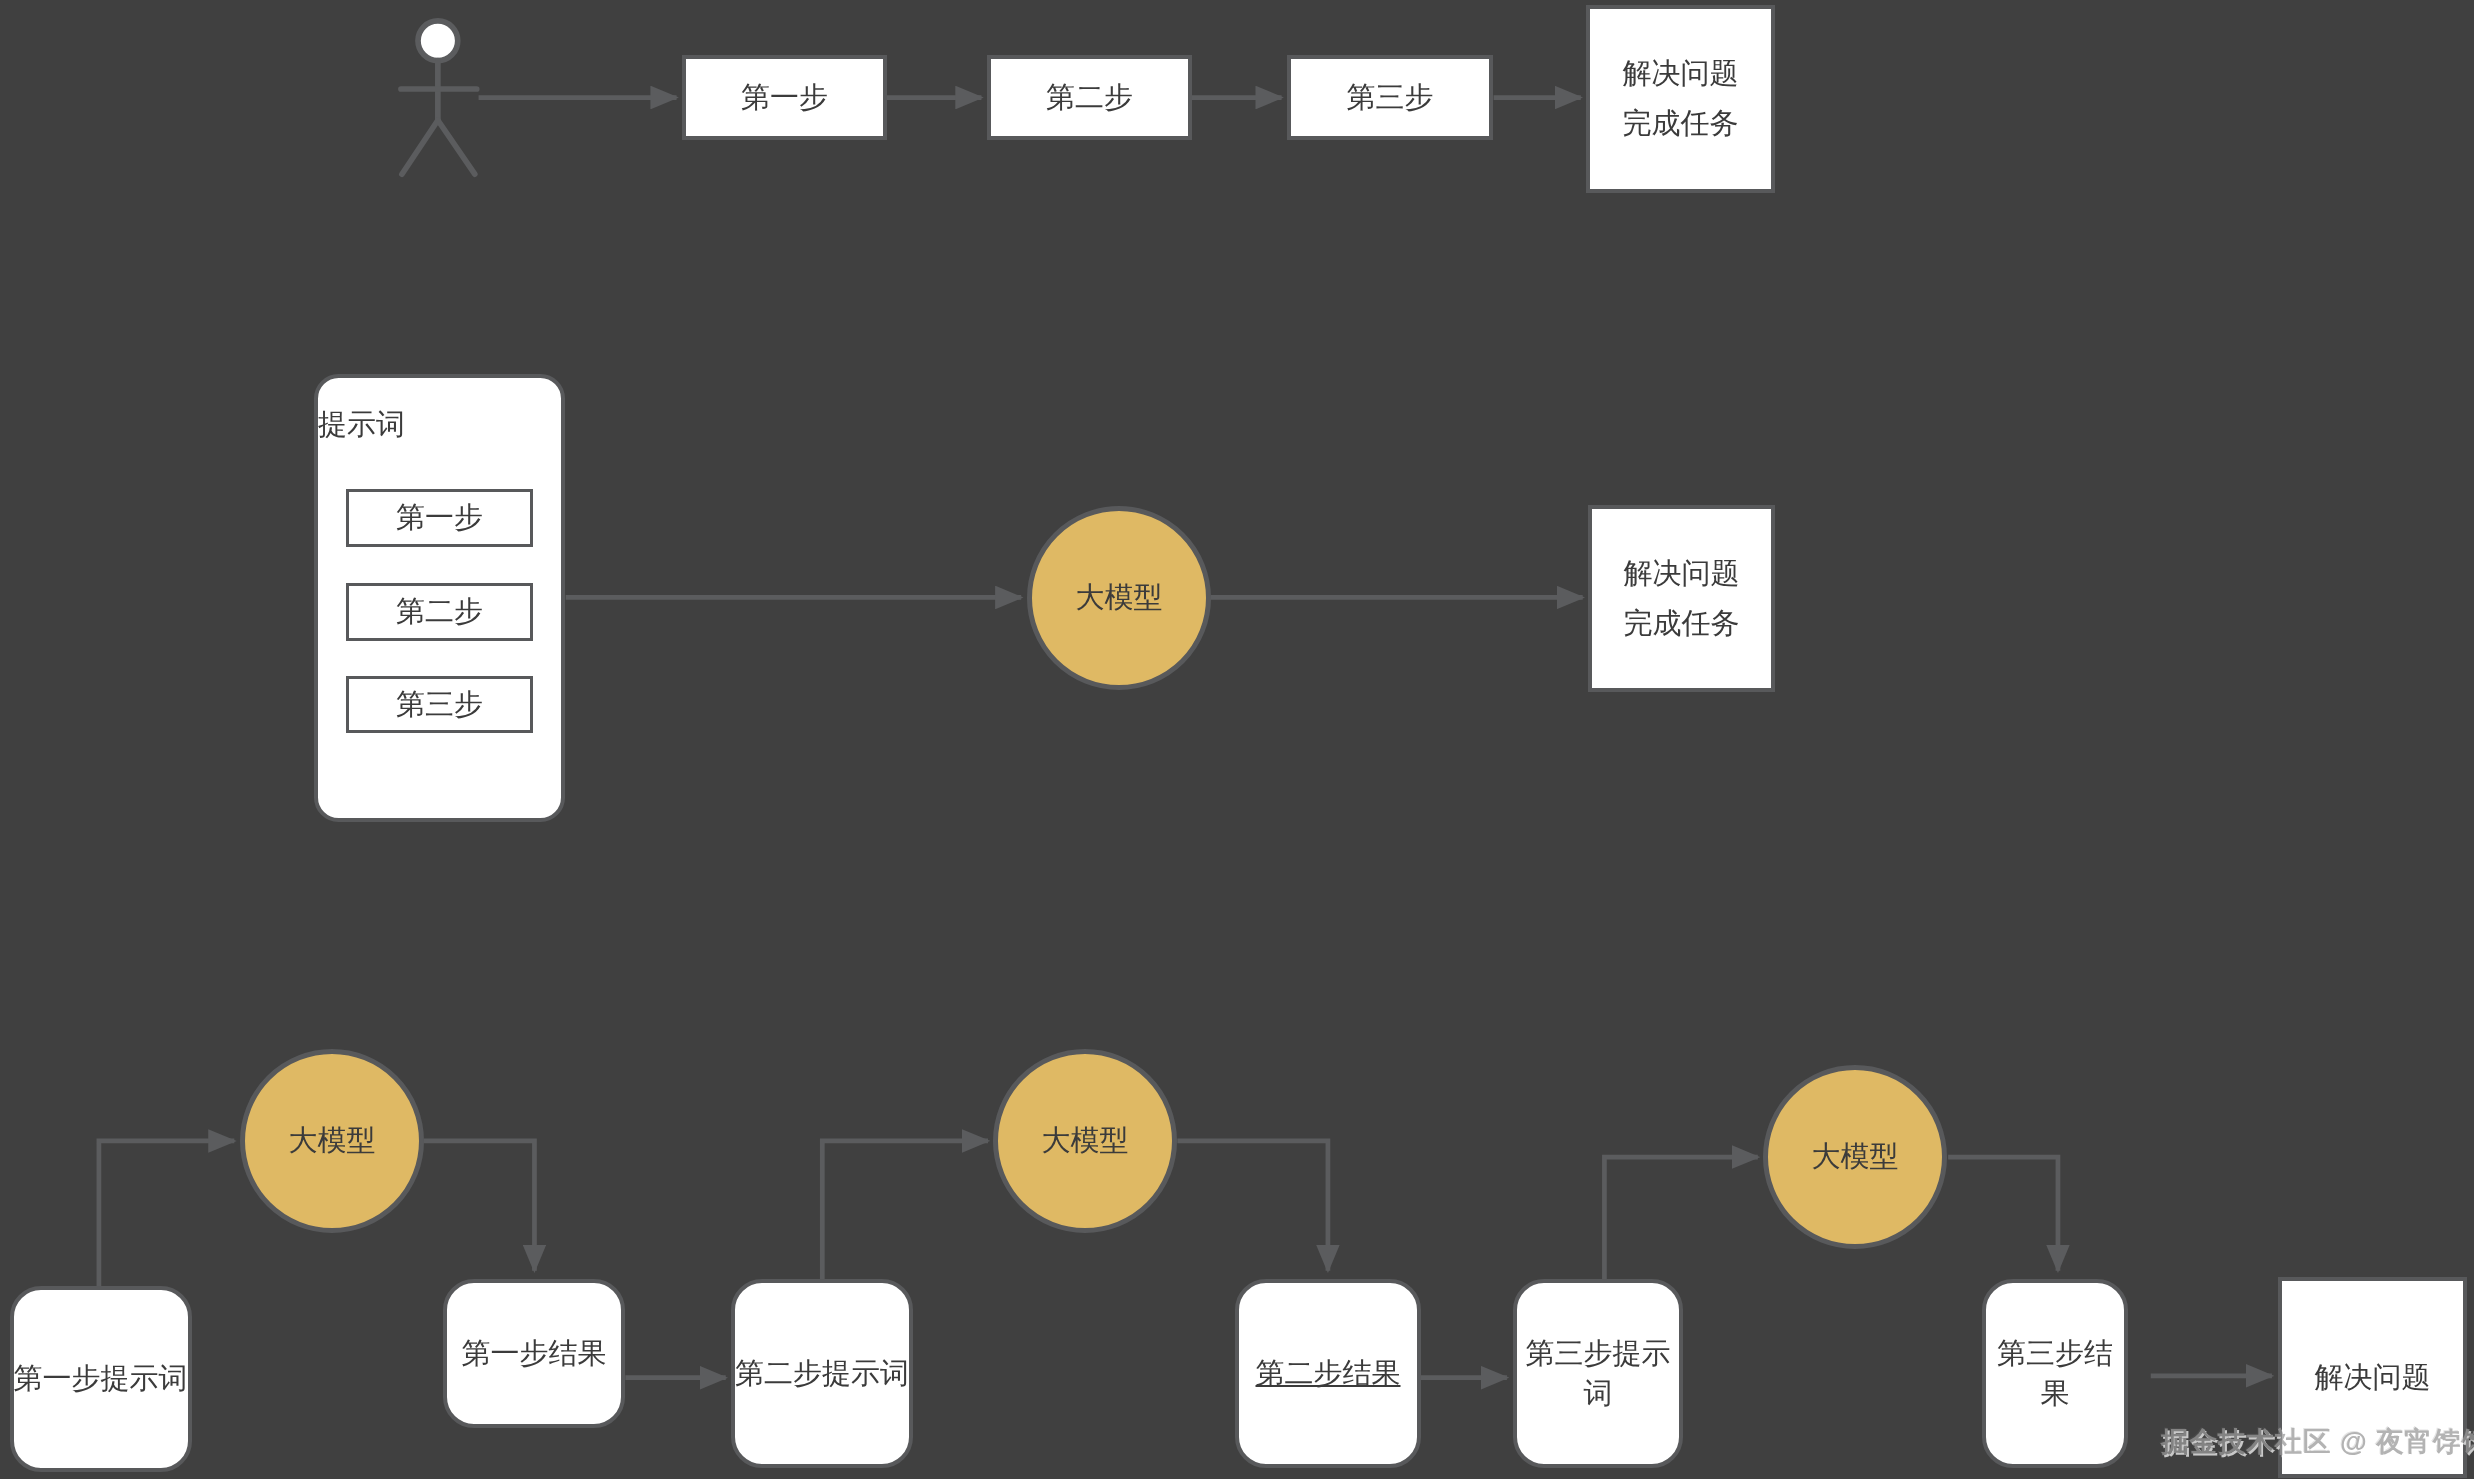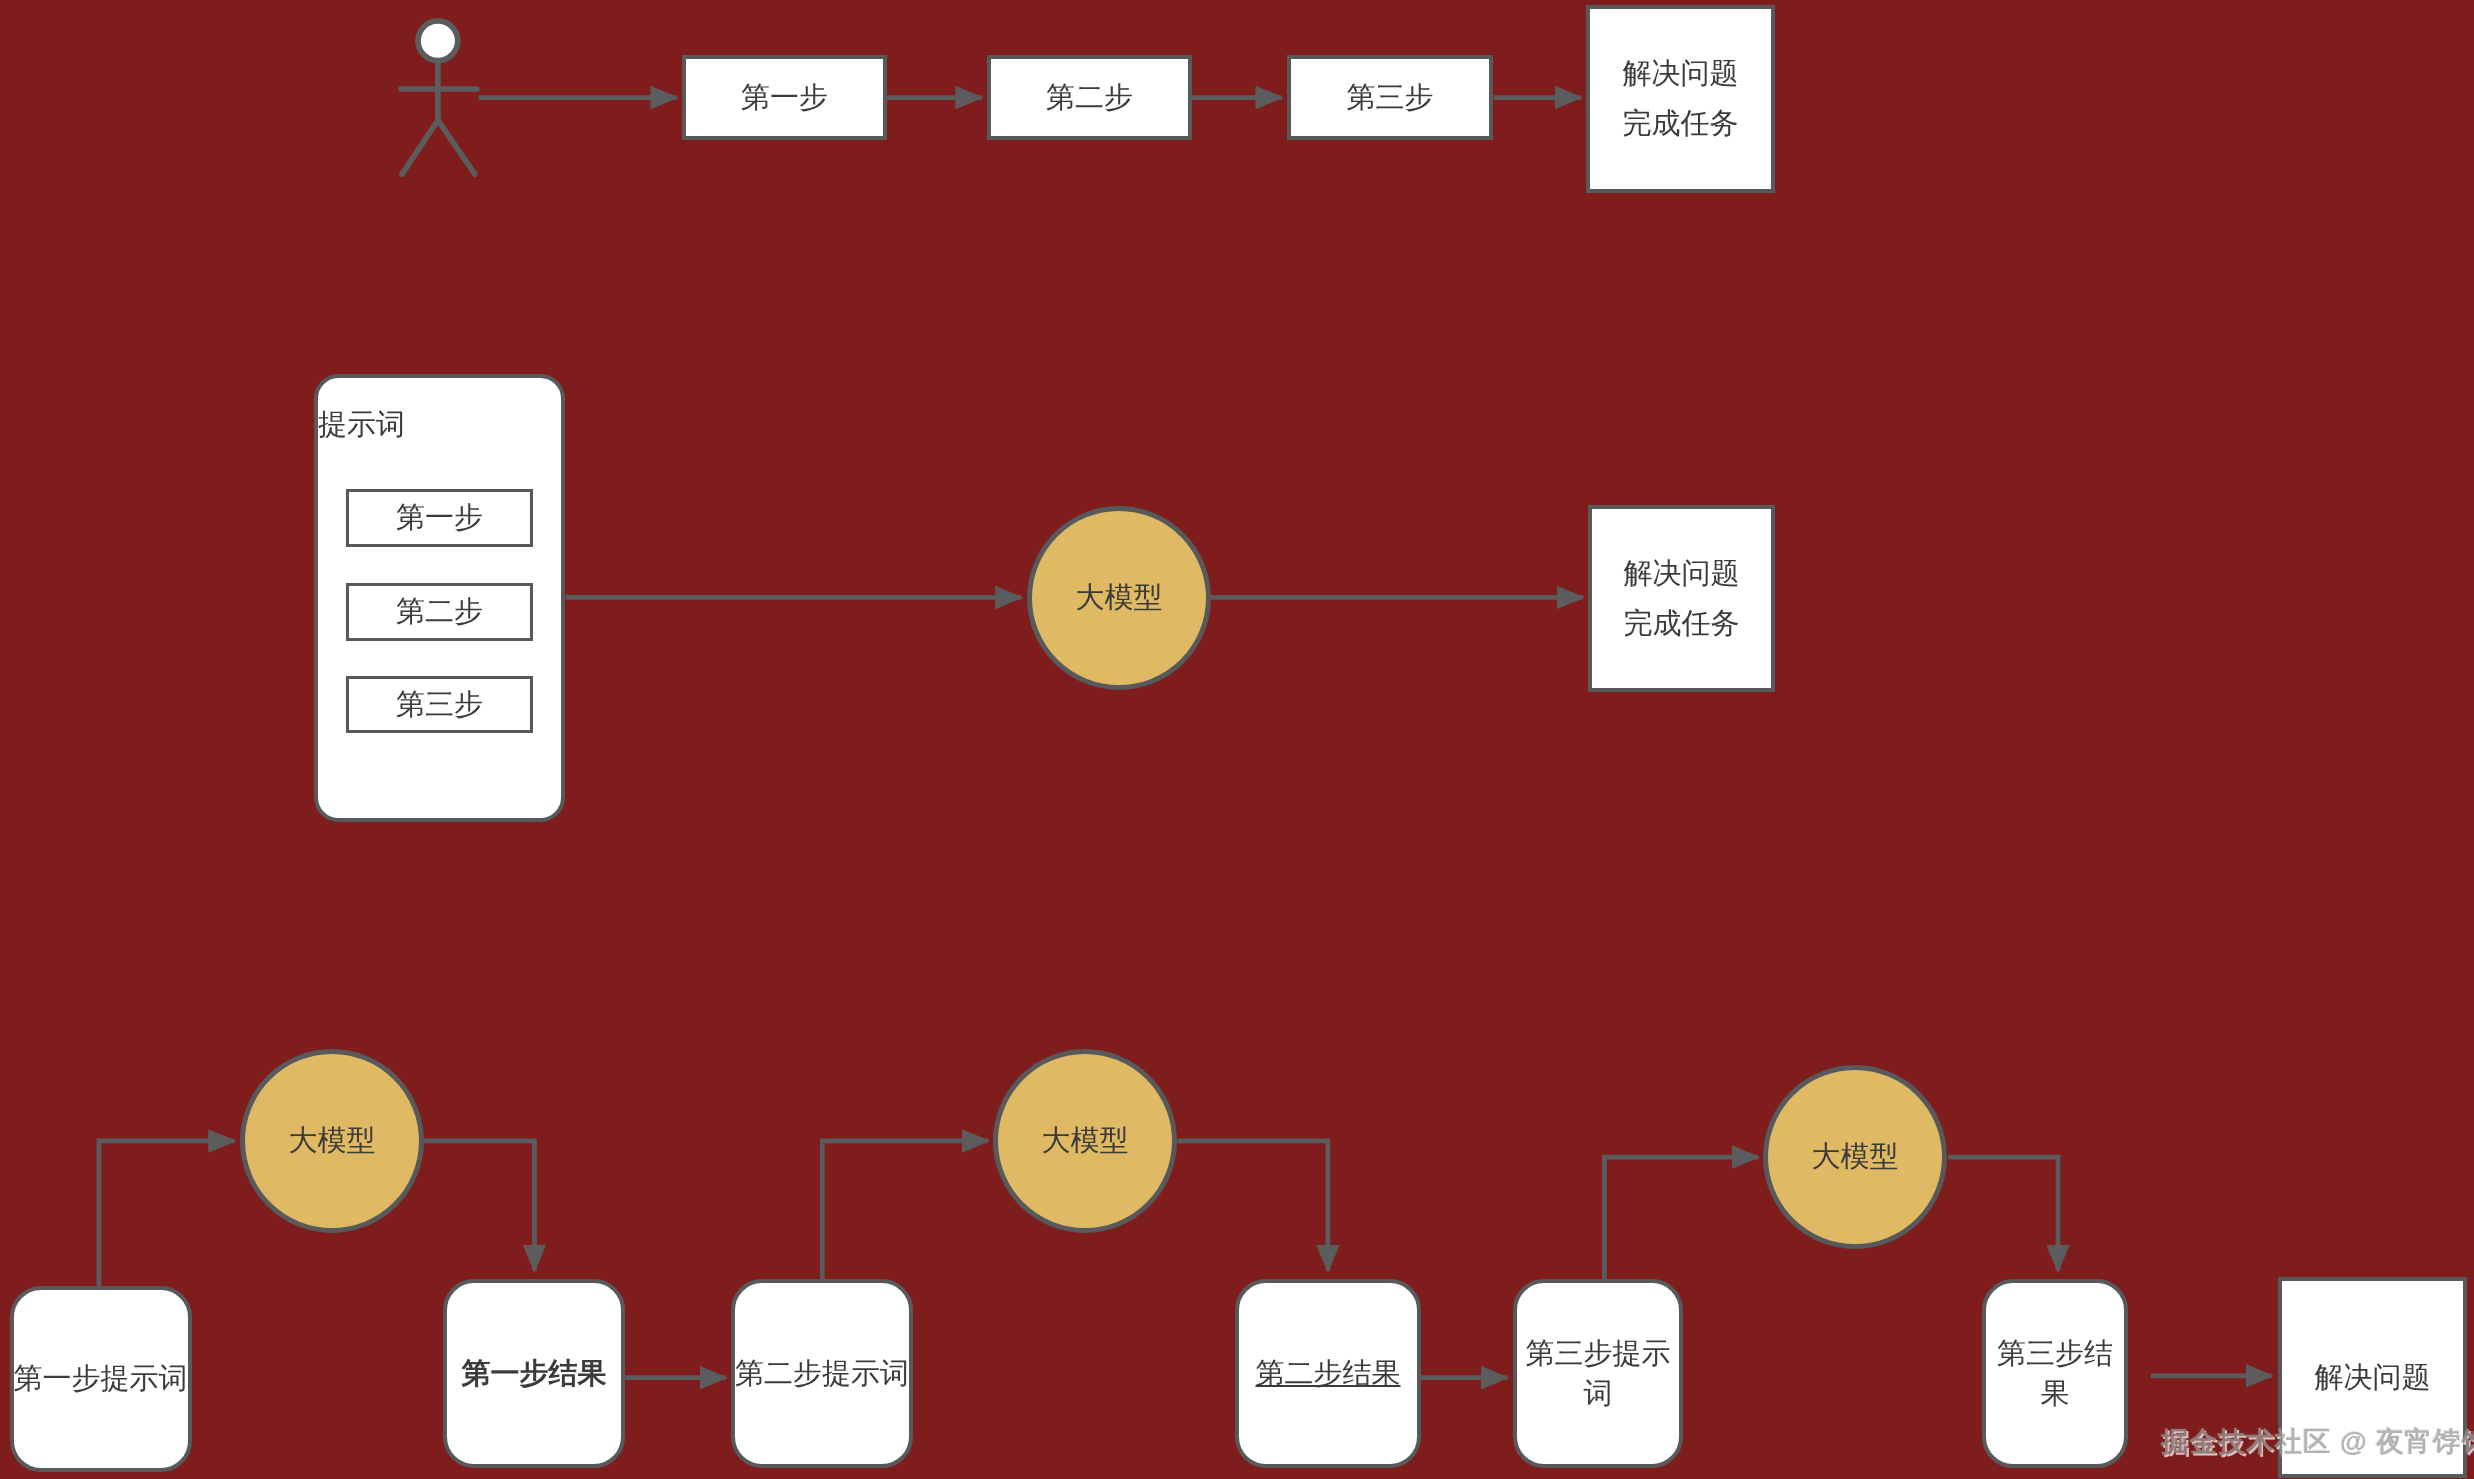--- a/index.html
+++ b/index.html
@@ -4,21 +4,21 @@
 <style>
   :root{
     --circle_fill:#DFB964;
     --node_border:#58595B;
     --line:#5B5C5E;
     --text:#3B3B3B;
     --watermark:#9A9A9A;
   }
   html,body{margin:0;padding:0;background:#fff;}
   body{font-family:"Liberation Sans","DejaVu Sans",sans-serif;color:var(--text);}
-  #canvas{position:relative;width:2475px;height:1479px;background:#7f1d1d;overflow:hidden;}
+  #canvas{position:relative;width:2475px;height:1479px;background:#404040;overflow:hidden;}
   #wires{position:absolute;left:0;top:0;z-index:1;}
   .node{position:absolute;z-index:2;box-sizing:border-box;display:flex;align-items:center;justify-content:center;
         text-align:center;background:#fff;border:4.7px solid var(--node_border);font-size:29px;color:var(--text);}
   .box{border-radius:0;}
   .rbox{border-radius:31px;}
   .twoline{flex-direction:column;line-height:1.72;}
   .circle{border-radius:50%;background:var(--circle_fill);border:5.7px solid var(--node_border);}
   .container{position:absolute;z-index:2;box-sizing:border-box;background:#fff;
              border:4.7px solid var(--node_border);border-radius:24.6px;}
   .container .title{position:absolute;left:0;top:26.5px;width:100%;text-align:left;font-size:29px;}
@@ -105,21 +105,21 @@
     <span>解决问题</span>
     <span>完成任务</span>
   </div>
 
   <div class="node rbox" style="left:9.5px;top:1286px;width:182px;height:186px;">
     <span>第一步提示词</span>
   </div>
   <div class="node circle" style="left:240px;top:1049px;width:184px;height:184px;">
     <span>大模型</span>
   </div>
-  <div class="node rbox" style="left:443px;top:1279px;width:182px;height:189px;font-weight:bold;">
+  <div class="node rbox" style="left:443px;top:1279px;width:182px;height:149px;">
     <span>第一步结果</span>
   </div>
 
   <div class="node rbox" style="left:731px;top:1279px;width:182px;height:189px;">
     <span>第二步提示词</span>
   </div>
   <div class="node circle" style="left:993px;top:1049px;width:184px;height:184px;">
     <span>大模型</span>
   </div>
   <div class="node rbox" style="left:1235px;top:1279px;width:186px;height:189px;text-decoration:underline;">

